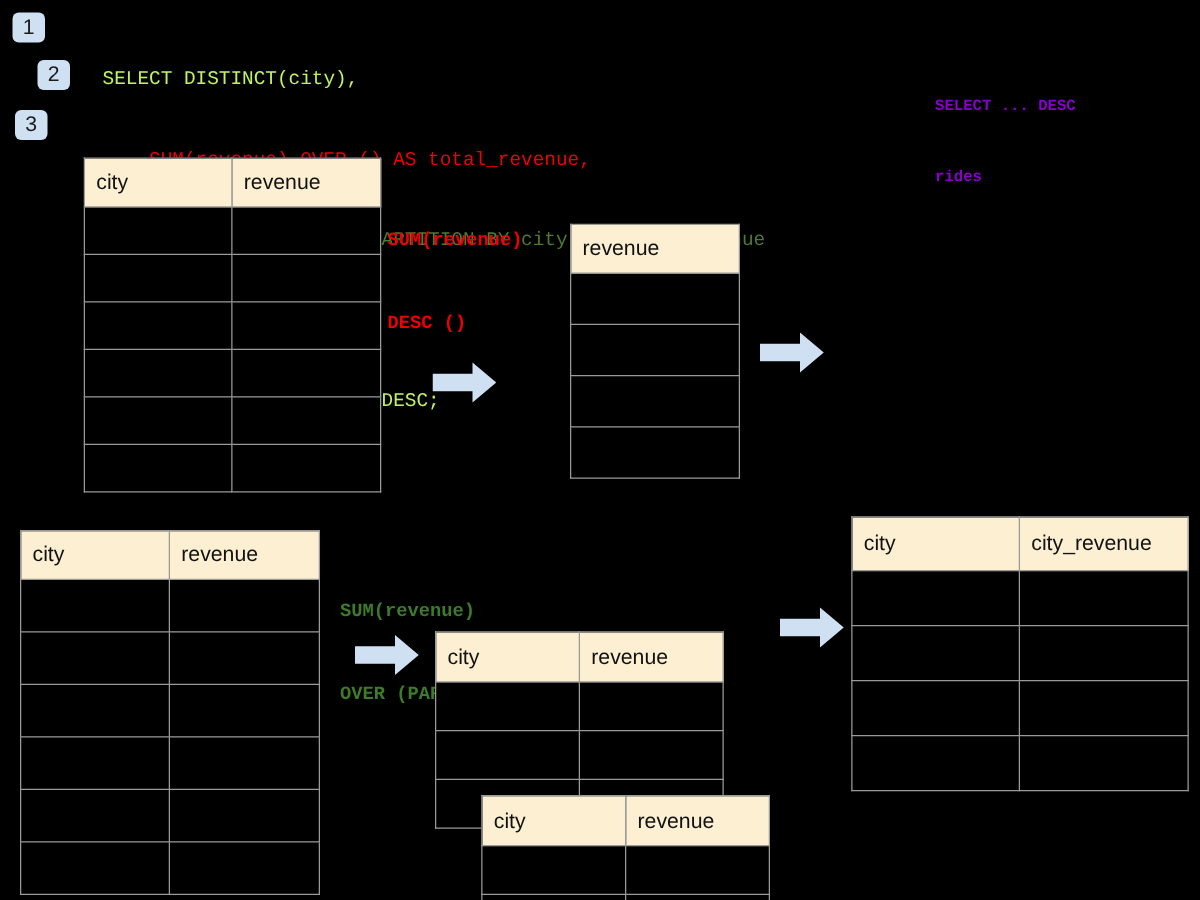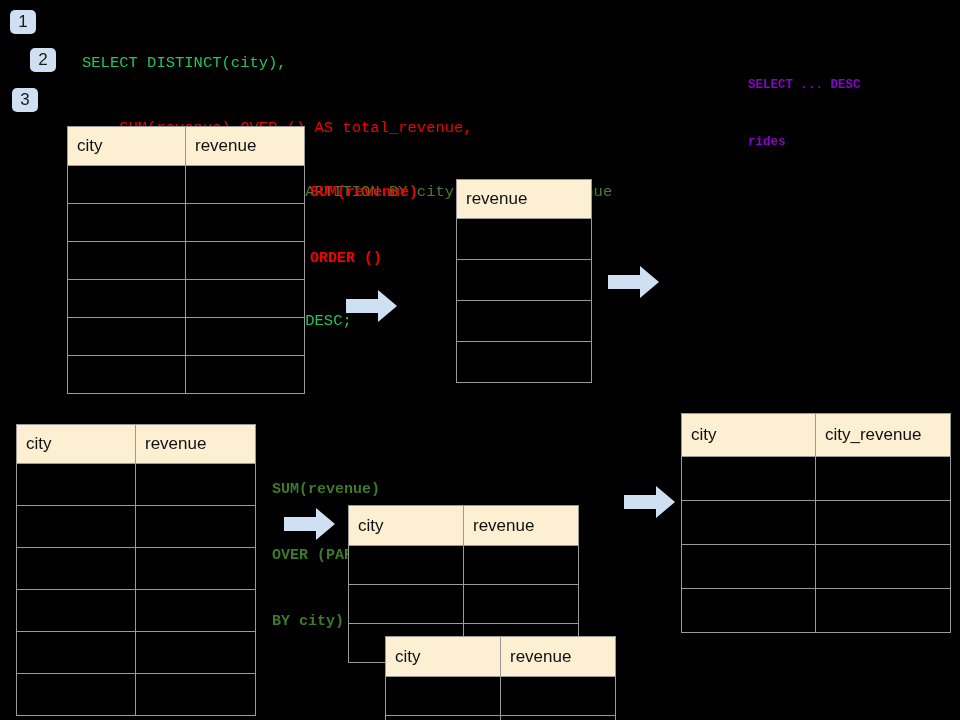--- a/index.html
+++ b/index.html
@@ -38,21 +38,21 @@
   
   .sql-block {
     position: absolute;
     font-family: "Liberation Mono", monospace;
     font-size: 15.5px;
     line-height: 21.5px;
     white-space: pre;
     letter-spacing: 0px;
   }
   .sql-line { white-space: pre; }
-  .c-purple { color: #22c55e; }
+  .c-purple { color: #bef264; }
   .c-red    { color: #ee0000; }
   .c-green  { color: #4f7a32; }
 
   
   .side-caption {
     position: absolute;
     font-family: "Liberation Mono", monospace;
     font-size: 12.5px;
     line-height: 19px;
     color: #8800cc;
@@ -117,27 +117,26 @@
     <div class="sql-line c-purple">  ORDER by city_revenue DESC;</div>
   </div>
 
   <div class="side-caption" style="left:748px; top:38px;">
     <div>SELECT ... DESC</div>
     <div>rides</div>
   </div>
 
   <div class="annot red" style="left:310px; top:138px;">
     <div>SUM(revenue)</div>
-    <div>ORDER ()</div>
+    <div>DESC ()</div>
   </div>
 
   <div class="annot green" style="left:272px; top:435px;">
     <div>SUM(revenue)</div>
     <div>OVER (PARTITION</div>
-    <div>BY city)</div>
   </div>
 
   <table class="tbl" style="left:67px; top:126px; width:237px;">
     <colgroup>
         <col style="width:118px">
         <col style="width:119px">
       </colgroup>
     <thead>
       <tr>
         <th style="height:38px">city</th>

